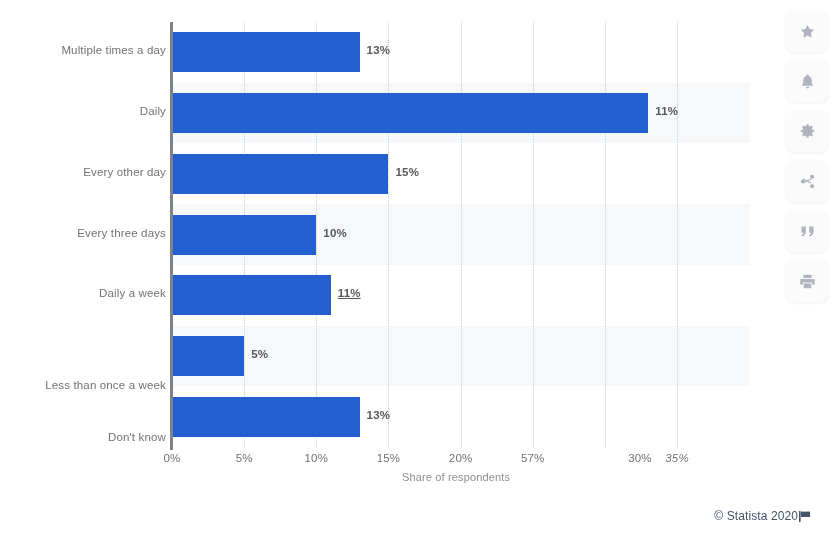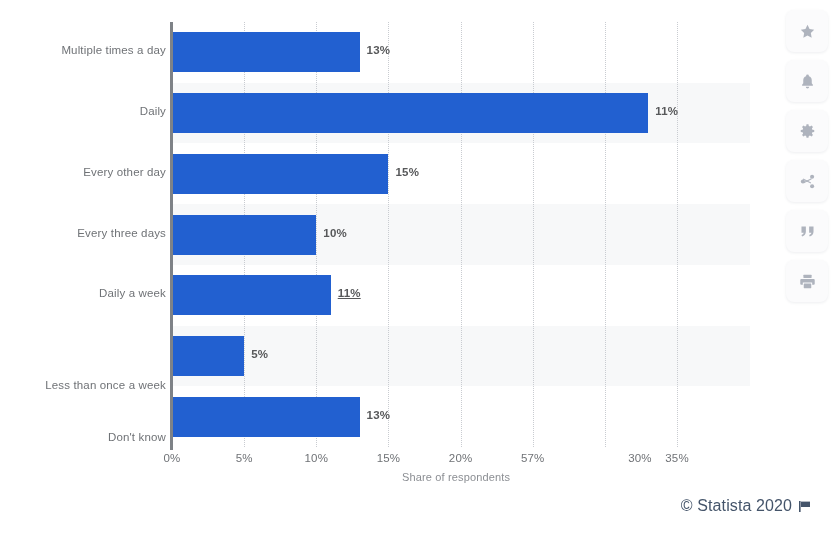--- a/index.html
+++ b/index.html
@@ -114,26 +114,25 @@
     text-align: center;
     font-size: 11px;
     color: #8b8e93;
     letter-spacing: 0.15px;
   }
 
   
   .footer {
     position: absolute;
     right: 25px;
-    bottom: 24px;
-    font-size: 16px;
+    bottom: 16px;
+    font-size: 12px;
     color: #44546a;
     display: flex;
     align-items: center;
-    gap: 6px;
     letter-spacing: 0.1px;
   }
   .flag-icon svg { display: block; }
 
   
   .side-toolbar {
     position: absolute;
     right: 8px;
     top: 10px;
     width: 42px;
@@ -208,21 +207,21 @@
   <div class="axis-line"></div>
 
   <div id="tick-layer">
       <div class="tick-label" style="left: 172px; color: rgb(111, 114, 118);">0%</div>
       <div class="tick-label" style="left: 244.15px; color: rgb(111, 114, 118);">5%</div>
       <div class="tick-label" style="left: 316.3px; color: rgb(111, 114, 118);">10%</div>
       <div class="tick-label" style="left: 388.45px; color: rgb(111, 114, 118);">15%</div>
       <div class="tick-label" style="left: 460.6px; color: rgb(111, 114, 118);">20%</div>
       <div class="tick-label" style="left: 532.75px; color: rgb(111, 114, 118);">57%</div>
       <div class="tick-label" style="left: 640px; color: rgb(111, 114, 118);">30%</div>
-      <div class="tick-label" style="left: 677.05px; color: rgb(111, 114, 118);">35%</div>
+      <div class="tick-label" style="left: 677.05px; color: rgb(111, 114, 118); font-style: italic;">35%</div>
     </div>
 
   <div class="axis-title">Share of respondents</div>
 
   <div class="footer">
     <span>© Statista 2020</span>
     <span class="flag-icon">
       <svg width="13" height="13" viewBox="0 0 13 13" aria-hidden="true">
         <rect x="1" y="1" width="1.6" height="11" fill="#44546a"></rect>
         <path d="M3 1.6 L12 1.6 L12 7 L3 7 Z" fill="#44546a"></path>

